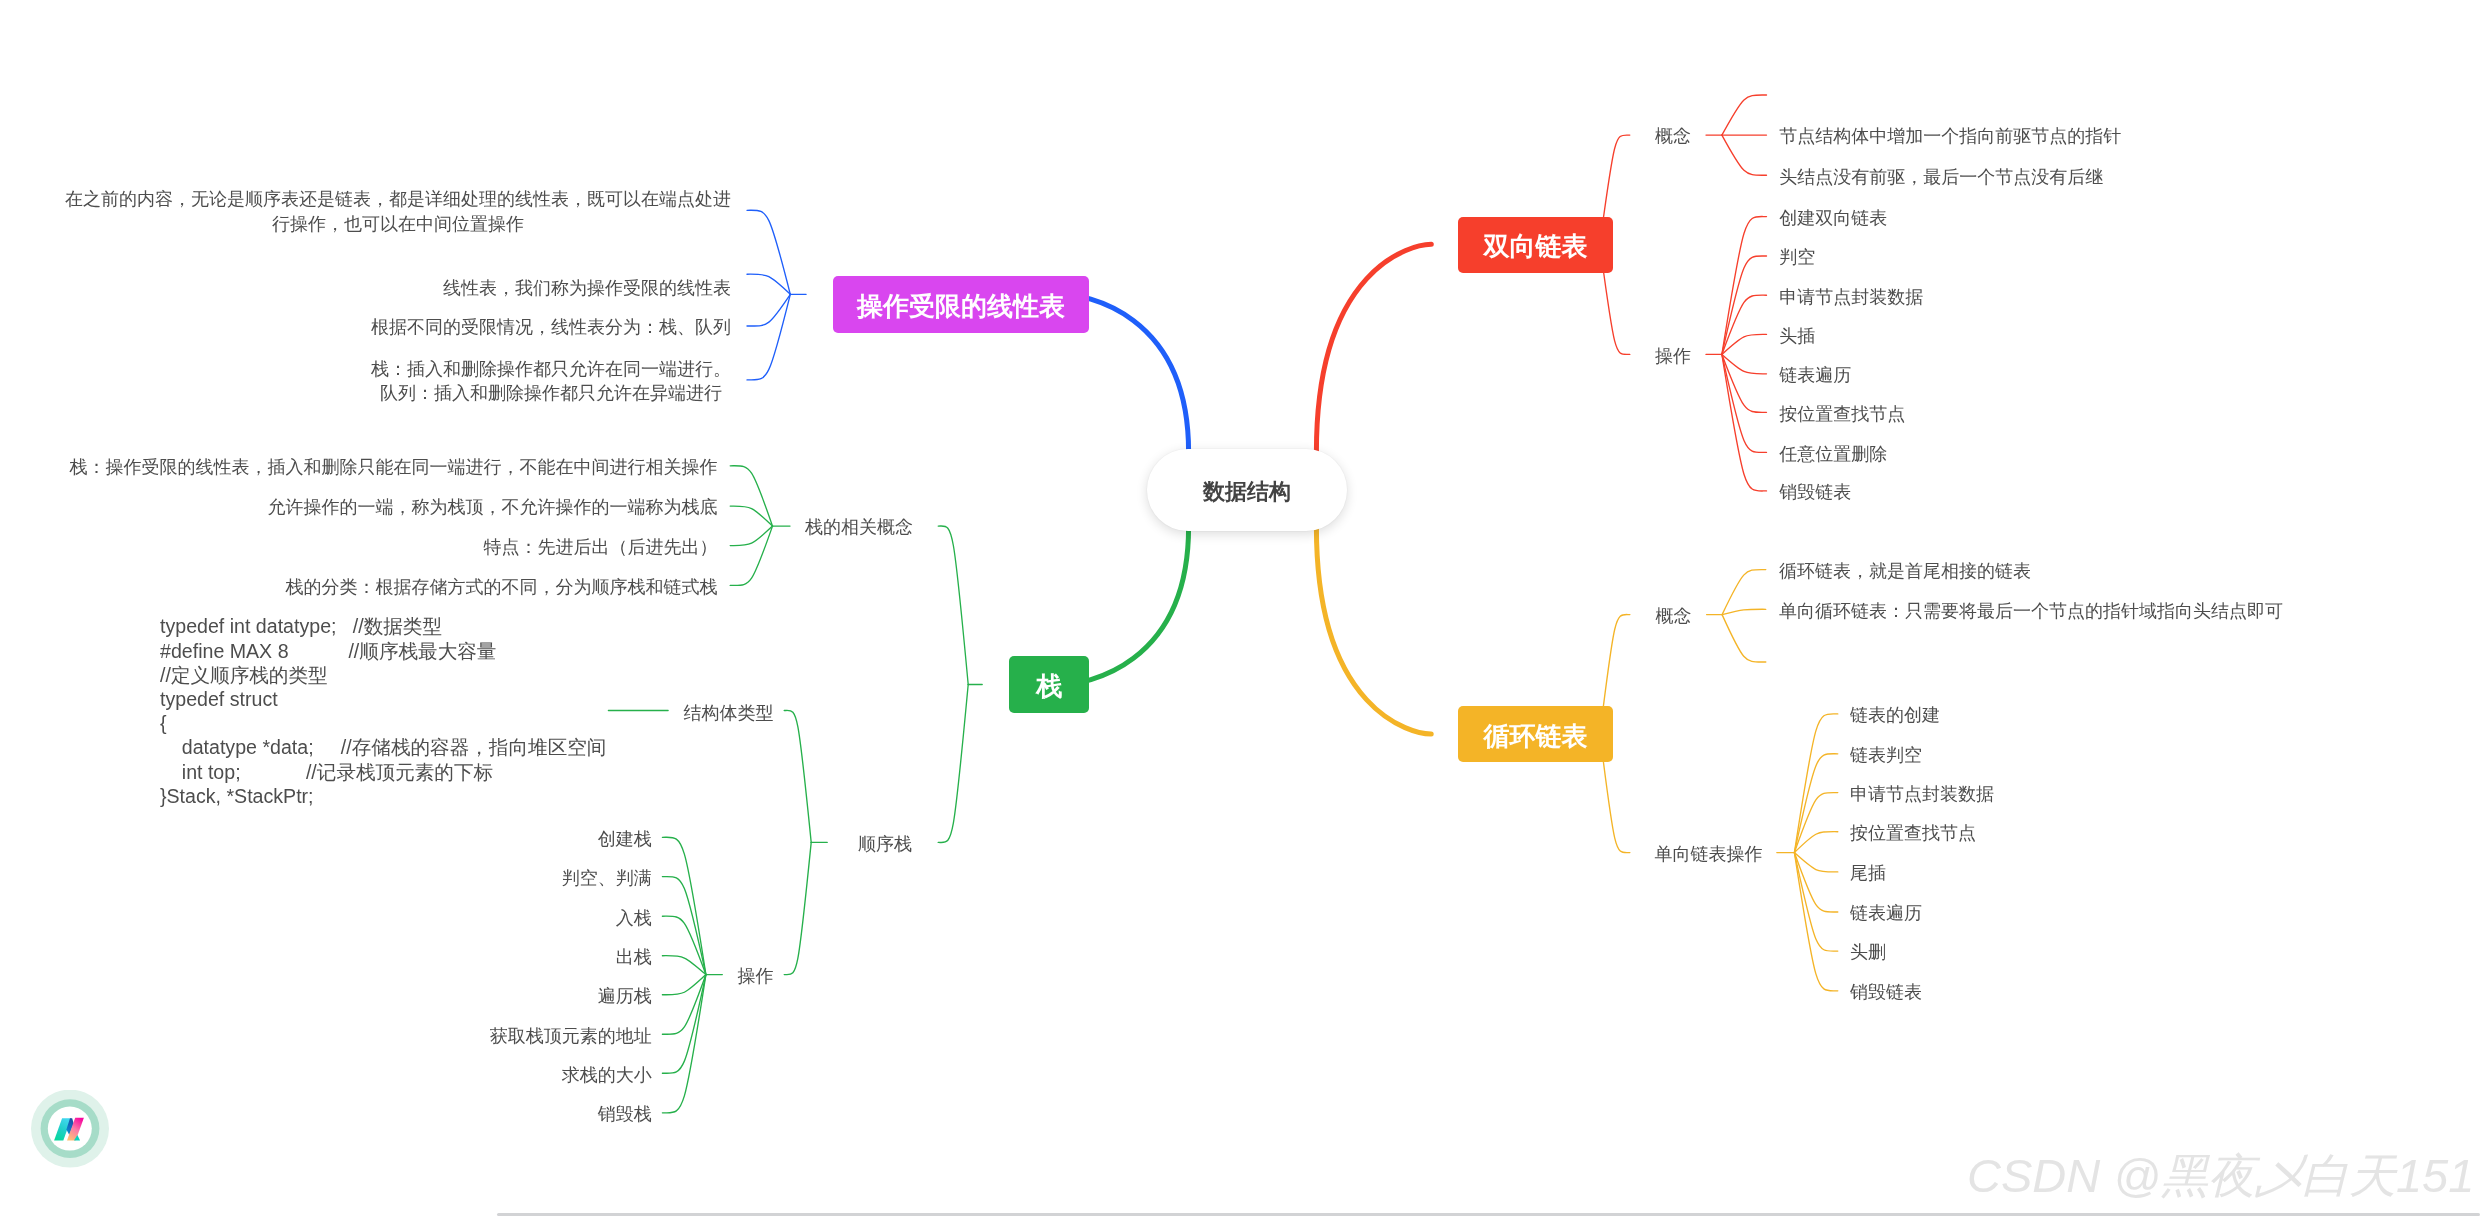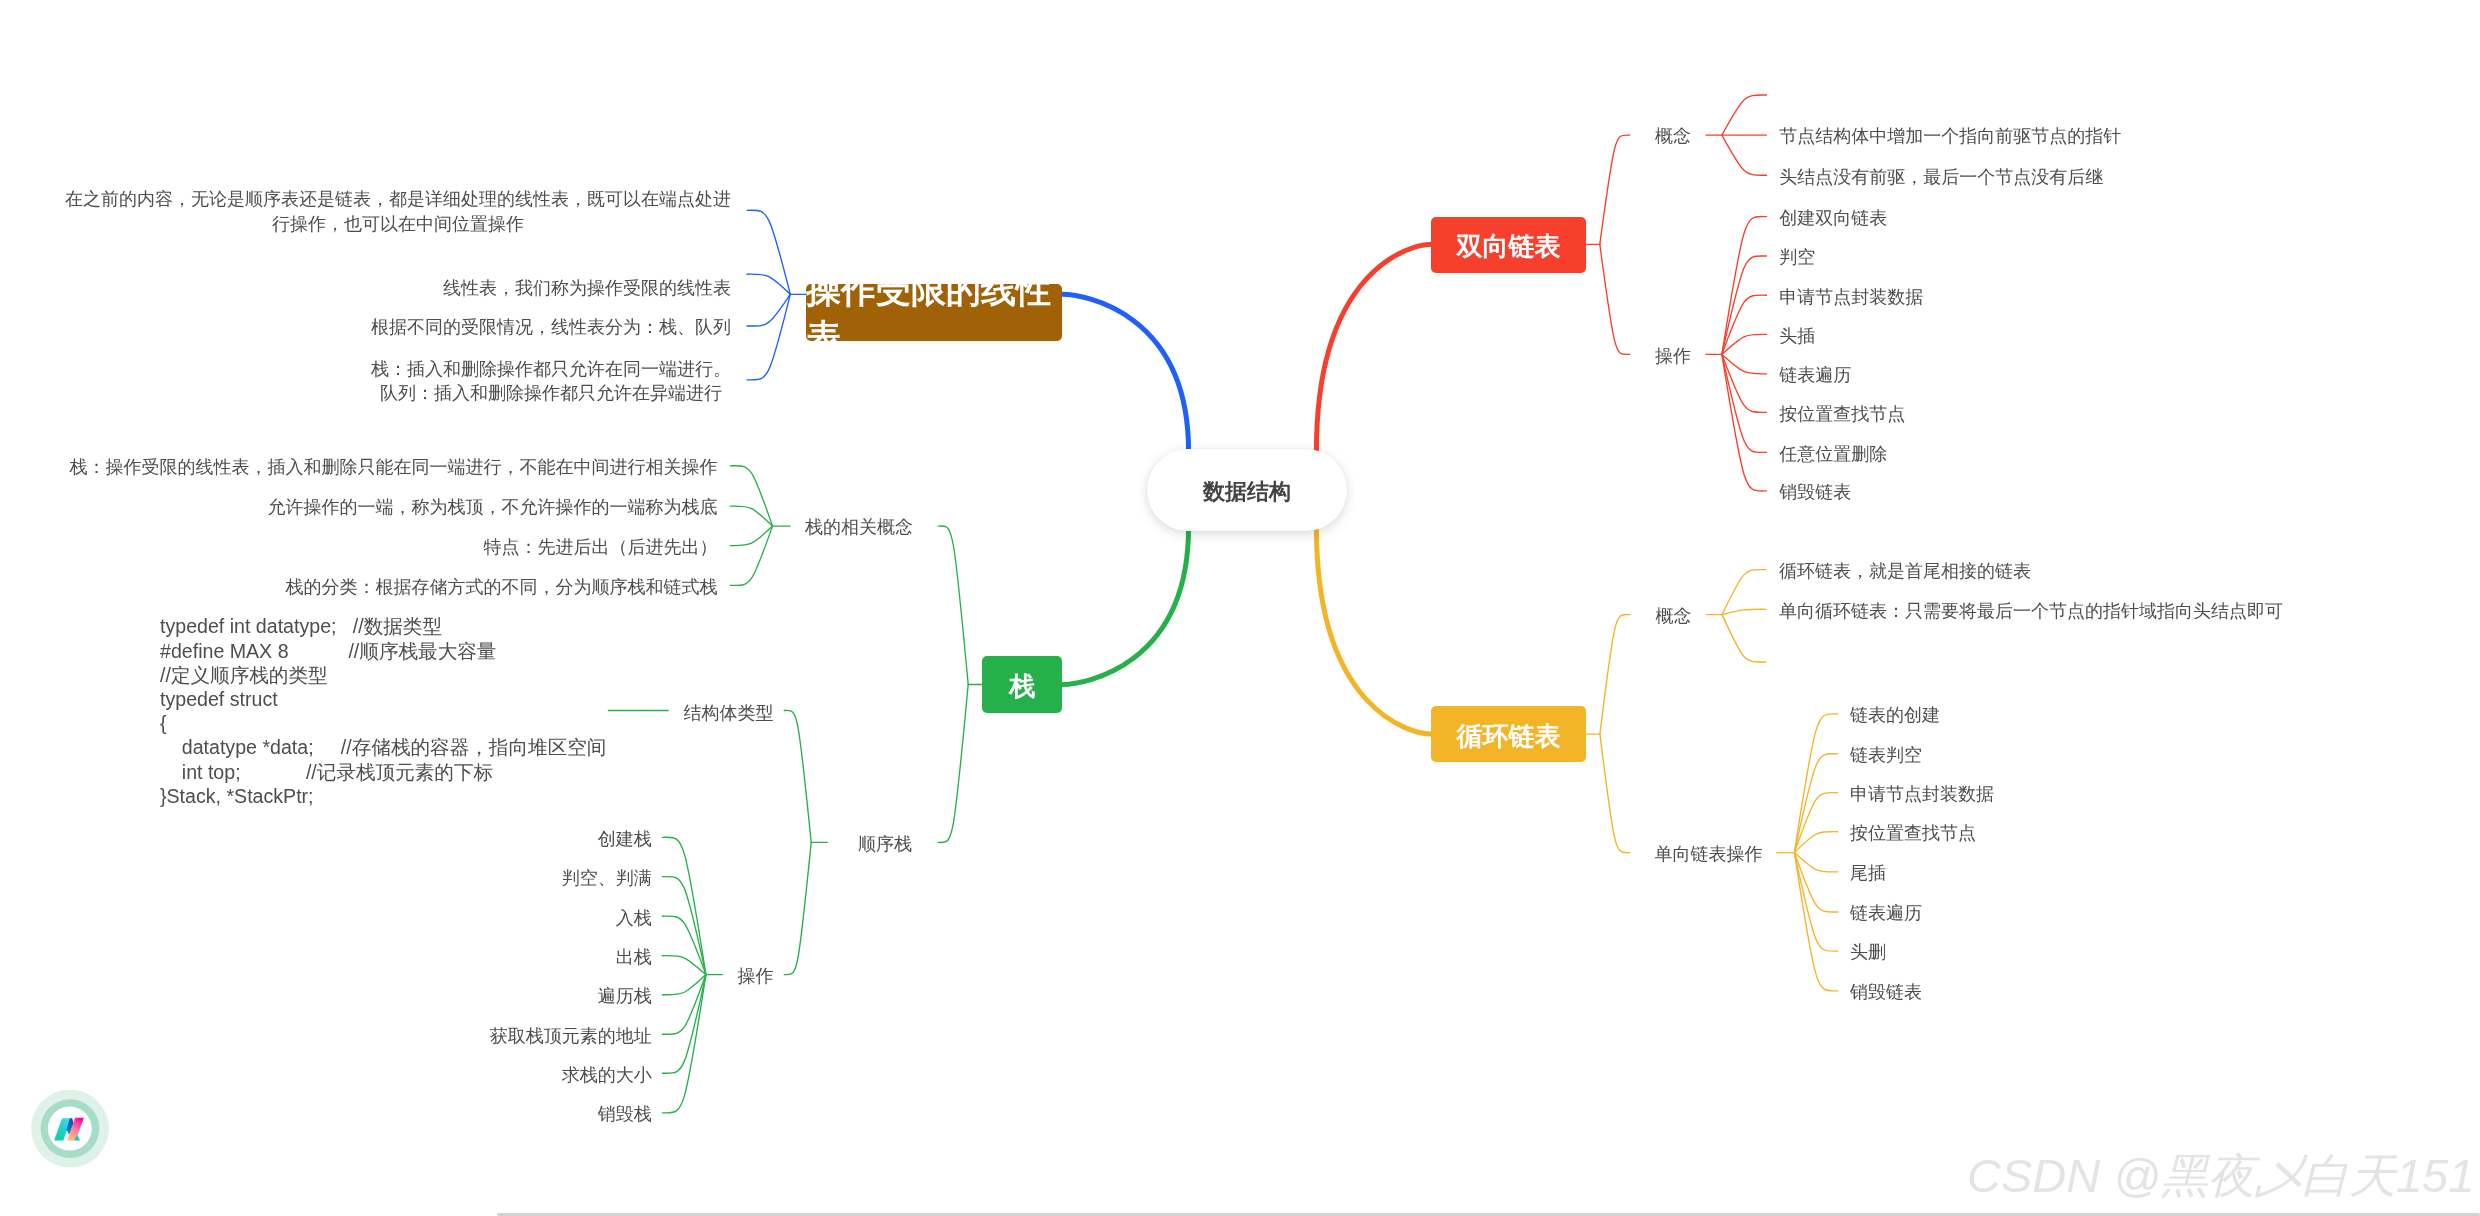--- a/index.html
+++ b/index.html
@@ -7,21 +7,21 @@
   body{width:2480px;height:1216px;overflow:hidden;
        font-family:"Liberation Sans",sans-serif;}
   #stage{position:relative;width:2480px;height:1216px;background:#fff;overflow:hidden;}
   #wires{position:absolute;left:0;top:0;width:2480px;height:1216px;pointer-events:none;}
   .leaf,.sub,.code{position:absolute;color:#4d4d4d;font-size:18px;line-height:24.4px;
         white-space:nowrap;letter-spacing:0px;}
   .leaf.ra,.sub.ra{text-align:center;}
   .code{font-size:19.6px;line-height:24.2px;white-space:pre;}
   .node{position:absolute;border-radius:5px;color:#fff;font-weight:bold;
         display:flex;align-items:center;justify-content:center;
-        letter-spacing:0px;padding-top:4px;box-sizing:border-box;}
+        letter-spacing:0px;padding-top:4px;box-sizing:border-box;margin-left:27px;}
   #root{position:absolute;left:1147.3px;top:449px;width:199.4px;height:81.5px;
         background:#fff;border-radius:41px;
         box-shadow:0 3px 12px rgba(0,0,0,.14), 0 0 0 1px rgba(0,0,0,.02);
         display:flex;align-items:center;justify-content:center;
         color:#434343;font-weight:bold;font-size:22px;letter-spacing:0px;padding-top:4px;box-sizing:border-box;}
   #logo{position:absolute;left:31px;top:1090px;width:78px;height:78px;}
   #mark{position:absolute;left:1967px;top:1145px;color:#e4e4e4;font-size:47px;
         white-space:nowrap;letter-spacing:0px;font-style:italic;}
   #edge{position:absolute;left:497px;top:1213px;width:1983px;height:3px;background:#d2d3d5;border-radius:2px;}
 </style>
@@ -137,21 +137,21 @@
 <div class="sub ra" style="right:1706.5px;top:963.90px">操作</div>
 <div class="code" style="left:160.0px;top:614.40px"><span>typedef int datatype;   //数据类型</span><br><span>#define MAX 8           //顺序栈最大容量</span><br><span>//定义顺序栈的类型</span><br><span>typedef struct</span><br><span>{</span><br><span>    datatype *data;     //存储栈的容器，指向堆区空间</span><br><span>    int top;            //记录栈顶元素的下标</span><br><span>}Stack, *StackPtr;</span></div>
 <div class="leaf ra" style="right:1828.2px;top:826.60px"><span>创建栈</span></div>
 <div class="leaf ra" style="right:1828.2px;top:865.90px"><span>判空、判满</span></div>
 <div class="leaf ra" style="right:1828.2px;top:905.50px"><span>入栈</span></div>
 <div class="leaf ra" style="right:1828.2px;top:945.00px"><span>出栈</span></div>
 <div class="leaf ra" style="right:1828.2px;top:984.00px"><span>遍历栈</span></div>
 <div class="leaf ra" style="right:1828.2px;top:1023.50px"><span>获取栈顶元素的地址</span></div>
 <div class="leaf ra" style="right:1828.2px;top:1062.50px"><span>求栈的大小</span></div>
 <div class="leaf ra" style="right:1828.2px;top:1102.10px"><span>销毁栈</span></div>
-<div class="node" style="left:806.1px;top:284px;width:255.8px;height:56.7px;background:#a16207;font-size:35px">
+<div class="node" style="left:806.1px;top:276px;width:255.8px;height:56.7px;background:#d946ef;font-size:26px">
       <span>操作受限的线性表</span>
     </div>
 <div class="node" style="left:1431.3px;top:216.8px;width:154.5px;height:56.3px;background:#f63f2c;font-size:26px">
       <span>双向链表</span>
     </div>
 <div class="node" style="left:982.2px;top:655.9px;width:79.9px;height:57.5px;background:#26b04b;font-size:26px">
       <span>栈</span>
     </div>
 <div class="node" style="left:1431.2px;top:706.1px;width:154.7px;height:56.3px;background:#f4b427;font-size:26px">
       <span>循环链表</span>

